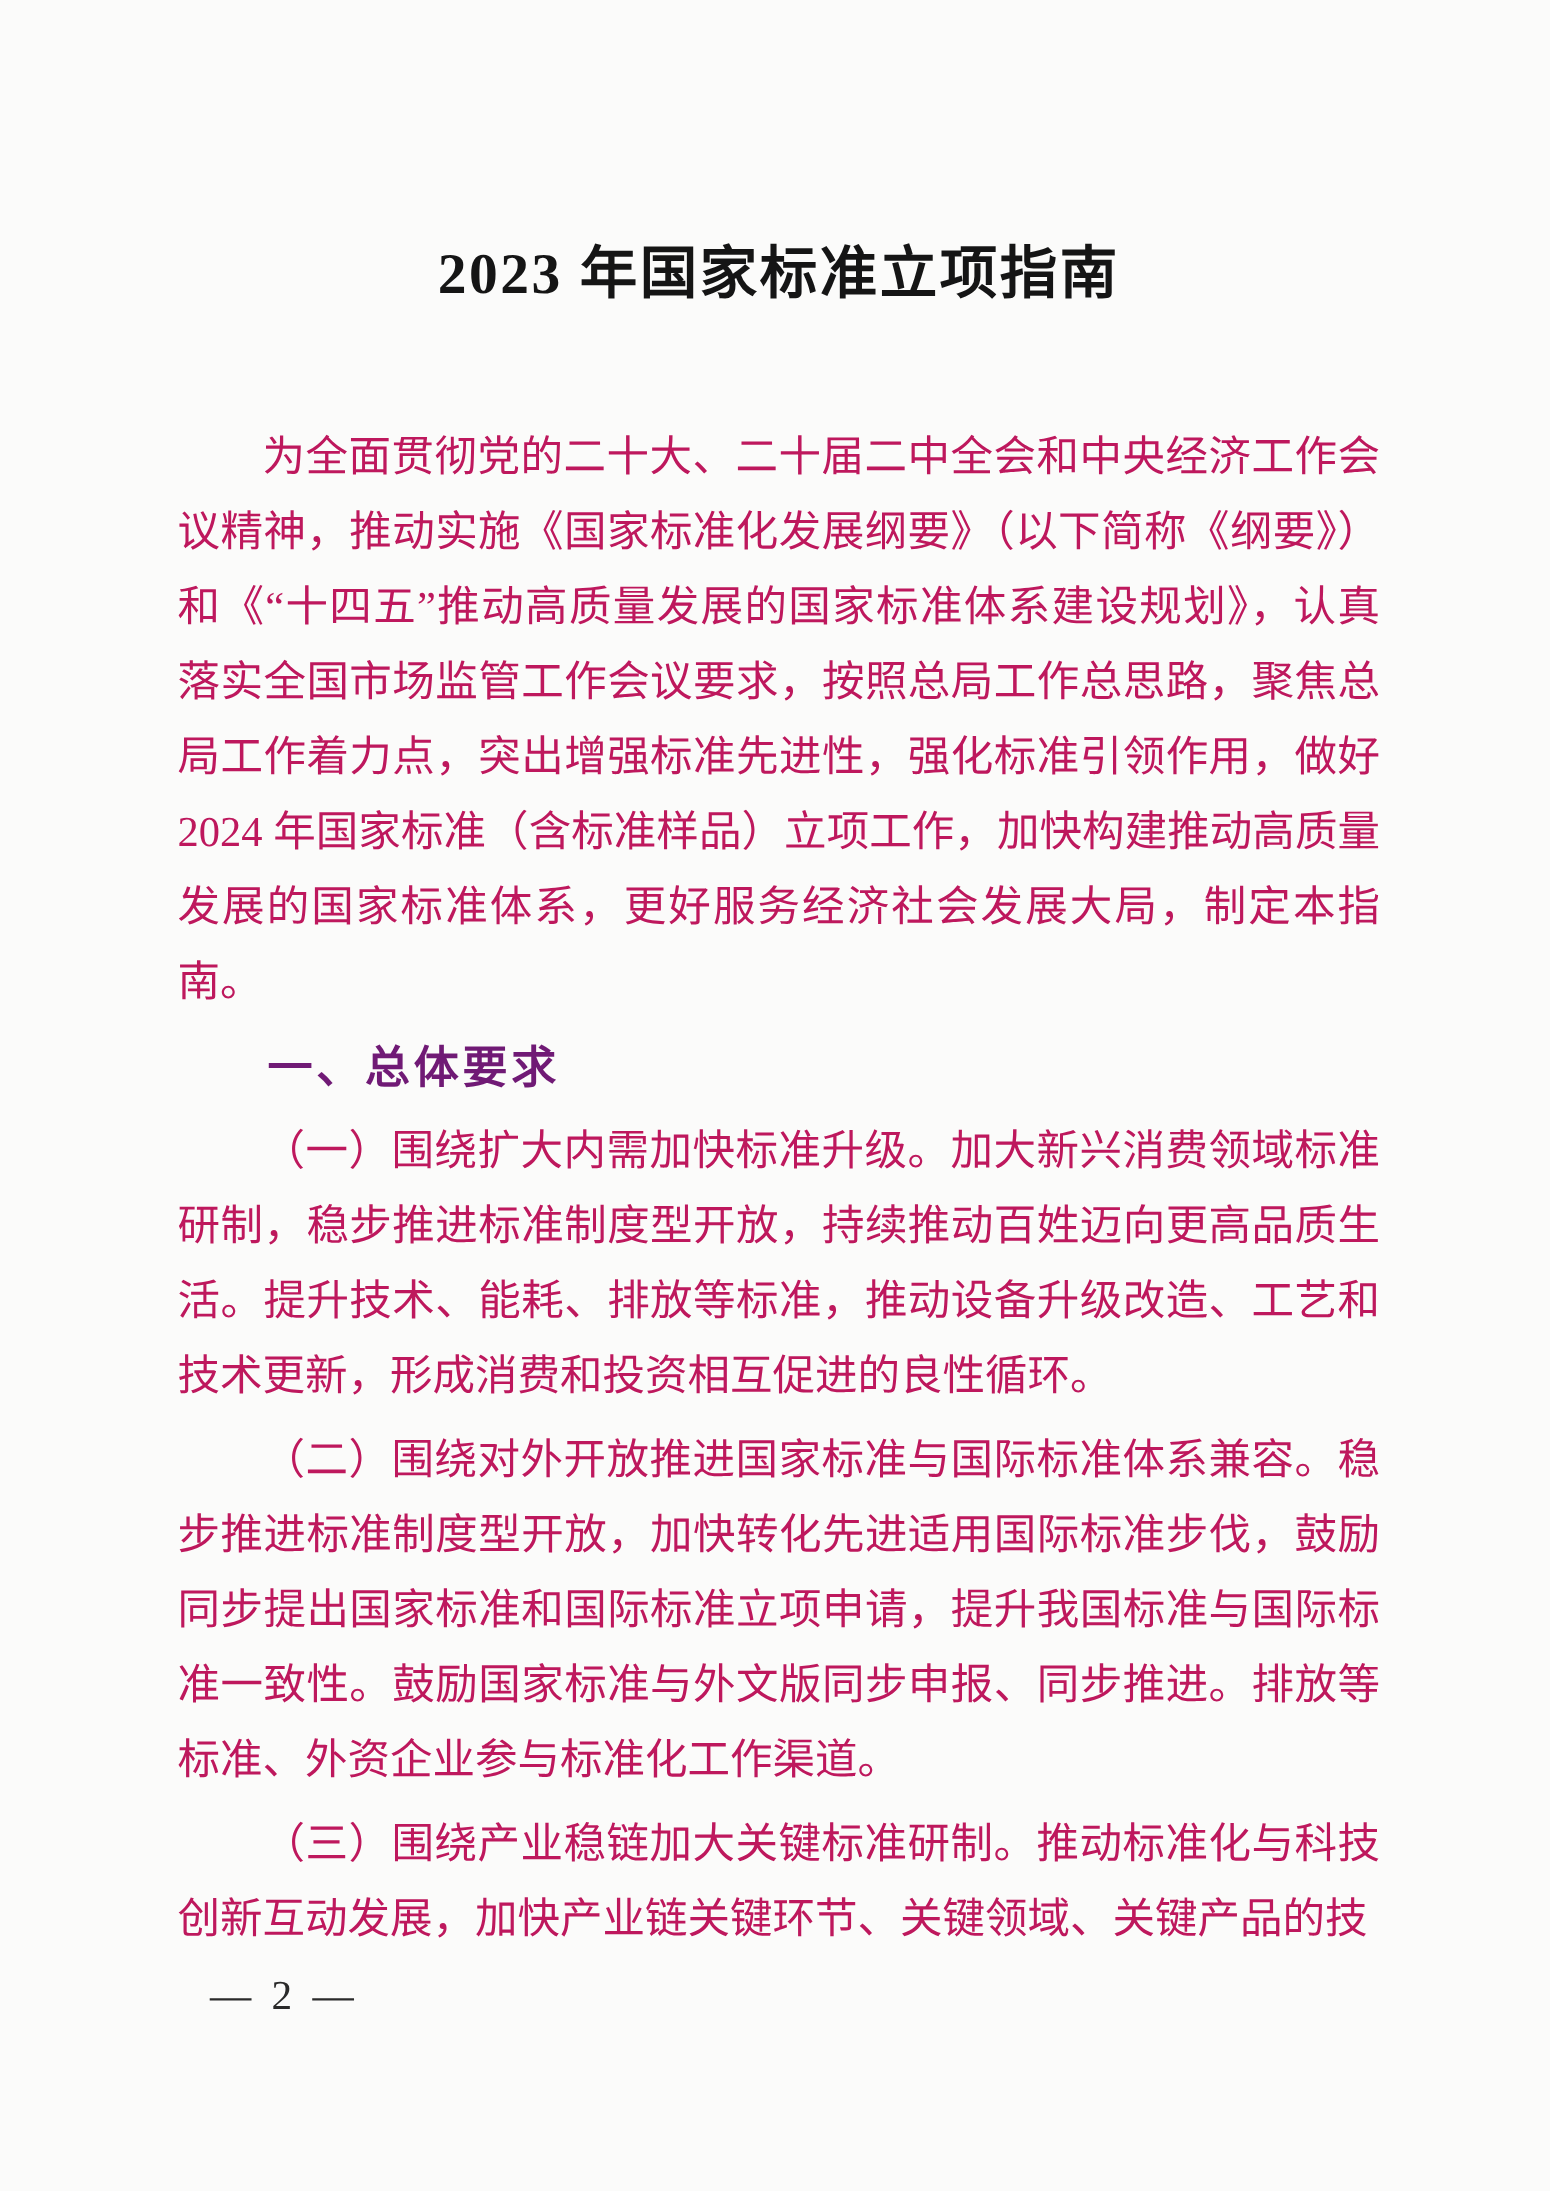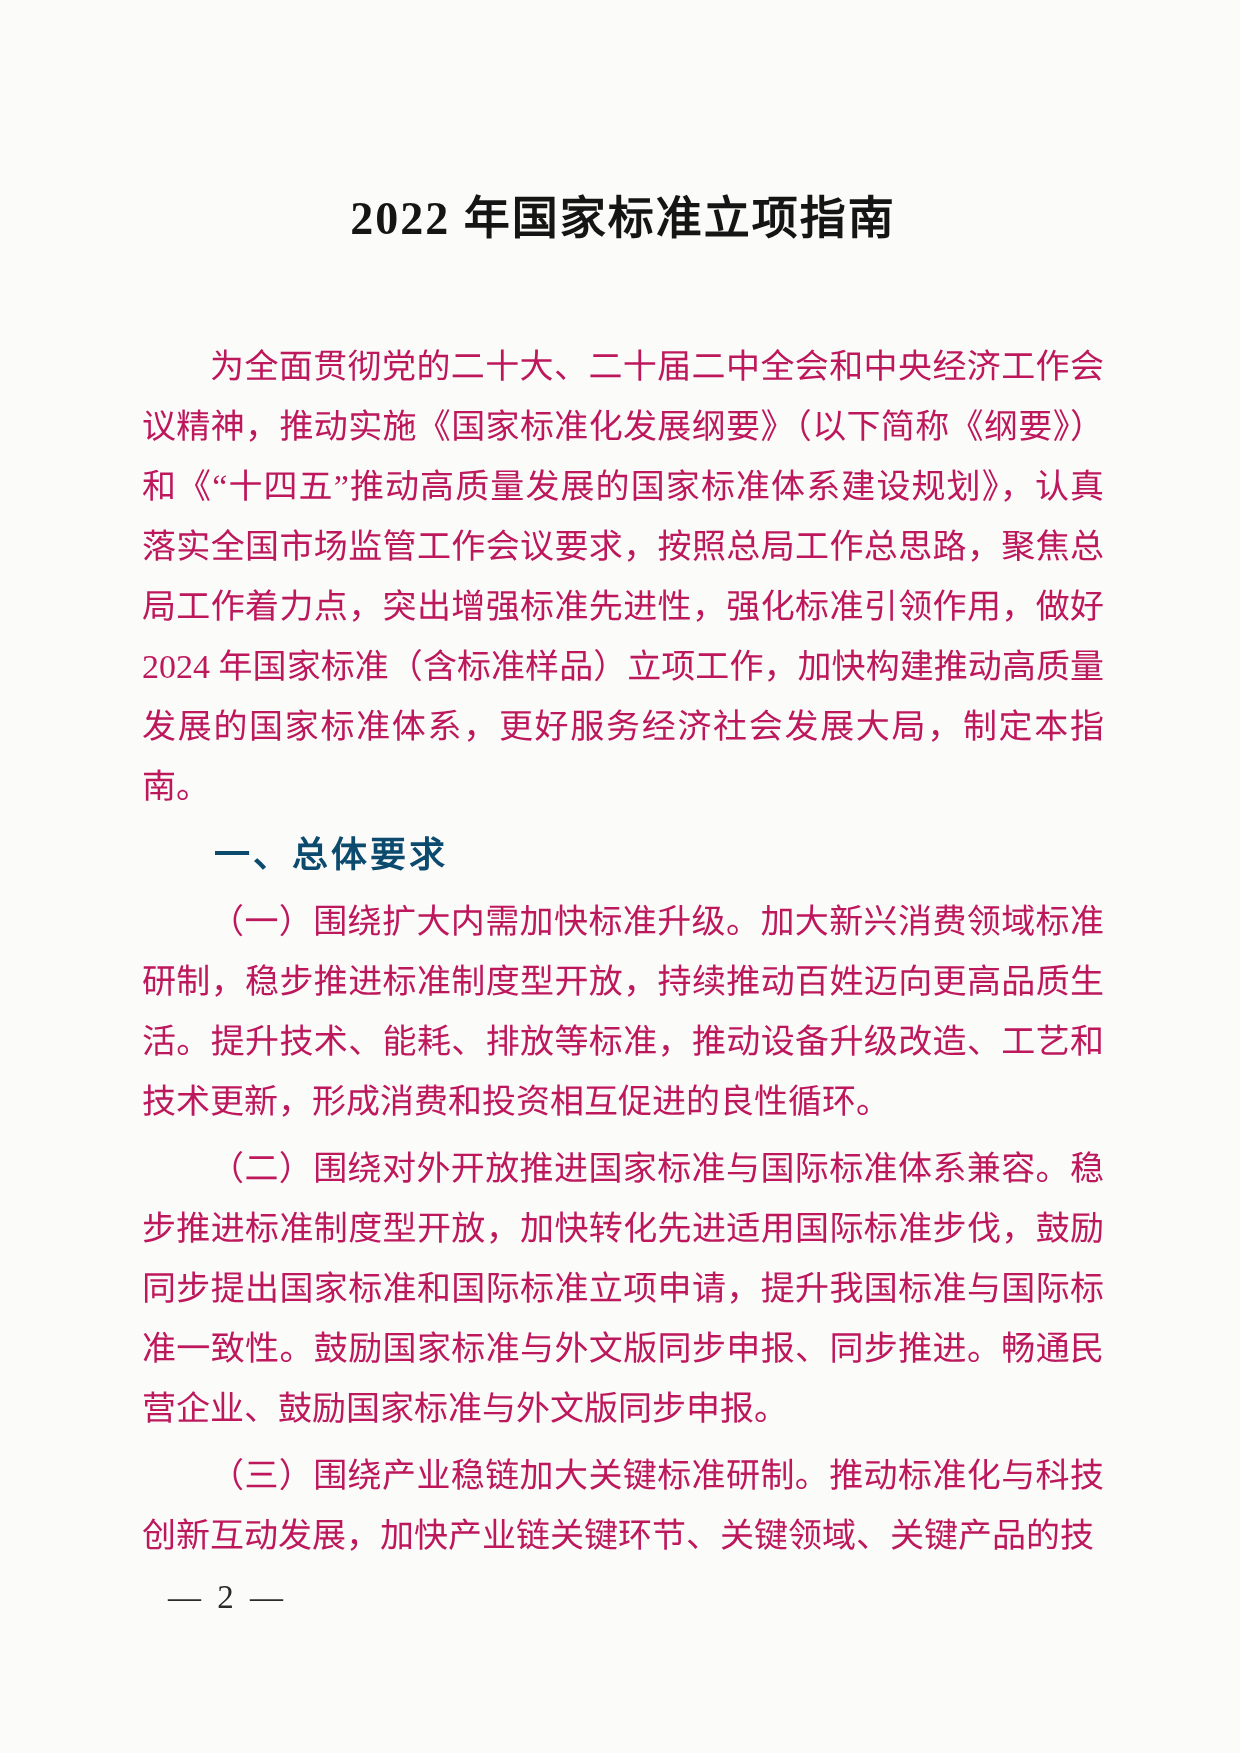--- a/index.html
+++ b/index.html
@@ -42,21 +42,21 @@
     color: #be185d;
   }
   .section-heading {
     margin: 8px 0 0 0;
     font-family: "DejaVu Sans", "Liberation Sans", sans-serif;
     font-weight: 700;
     font-size: 36px;
     line-height: 60px;
     text-indent: 2em;
     letter-spacing: 3px;
-    color: #0c4a6e;
+    color: #701a75;
   }
   .numbered-para {
     margin-top: 7px;
   }
   .page-number {
     position: absolute;
     left: 168px;
     top: 1572px;
     font-family: "Liberation Serif", "DejaVu Serif", serif;
     font-size: 33px;
@@ -64,28 +64,28 @@
     letter-spacing: 4px;
     color: #2a2a2a;
   }
 </style>
 </head>
 <body>
 
 <div class="page">
   <div class="content">
 
-    <h1 class="doc-title">2022 年国家标准立项指南</h1>
+    <h1 class="doc-title">2023 年国家标准立项指南</h1>
 
     <p class="body-para">为全面贯彻党的二十大、二十届二中全会和中央经济工作会议精神，推动实施《国家标准化发展纲要》（以下简称《纲要》）和《“十四五”推动高质量发展的国家标准体系建设规划》，认真落实全国市场监管工作会议要求，按照总局工作总思路，聚焦总局工作着力点，突出增强标准先进性，强化标准引领作用，做好 2024 年国家标准（含标准样品）立项工作，加快构建推动高质量发展的国家标准体系，更好服务经济社会发展大局，制定本指南。</p>
 
     <h2 class="section-heading">一、总体要求</h2>
 
     <p class="body-para numbered-para">（一）围绕扩大内需加快标准升级。加大新兴消费领域标准研制，稳步推进标准制度型开放，持续推动百姓迈向更高品质生活。提升技术、能耗、排放等标准，推动设备升级改造、工艺和技术更新，形成消费和投资相互促进的良性循环。</p>
 
-    <p class="body-para numbered-para">（二）围绕对外开放推进国家标准与国际标准体系兼容。稳步推进标准制度型开放，加快转化先进适用国际标准步伐，鼓励同步提出国家标准和国际标准立项申请，提升我国标准与国际标准一致性。鼓励国家标准与外文版同步申报、同步推进。畅通民营企业、鼓励国家标准与外文版同步申报。</p>
+    <p class="body-para numbered-para">（二）围绕对外开放推进国家标准与国际标准体系兼容。稳步推进标准制度型开放，加快转化先进适用国际标准步伐，鼓励同步提出国家标准和国际标准立项申请，提升我国标准与国际标准一致性。鼓励国家标准与外文版同步申报、同步推进。排放等标准、外资企业参与标准化工作渠道。</p>
 
     <p class="body-para numbered-para">（三）围绕产业稳链加大关键标准研制。推动标准化与科技创新互动发展，加快产业链关键环节、关键领域、关键产品的技</p>
 
   </div>
 
   <div class="page-number">— 2 —</div>
 </div>
 
 </body></html>

